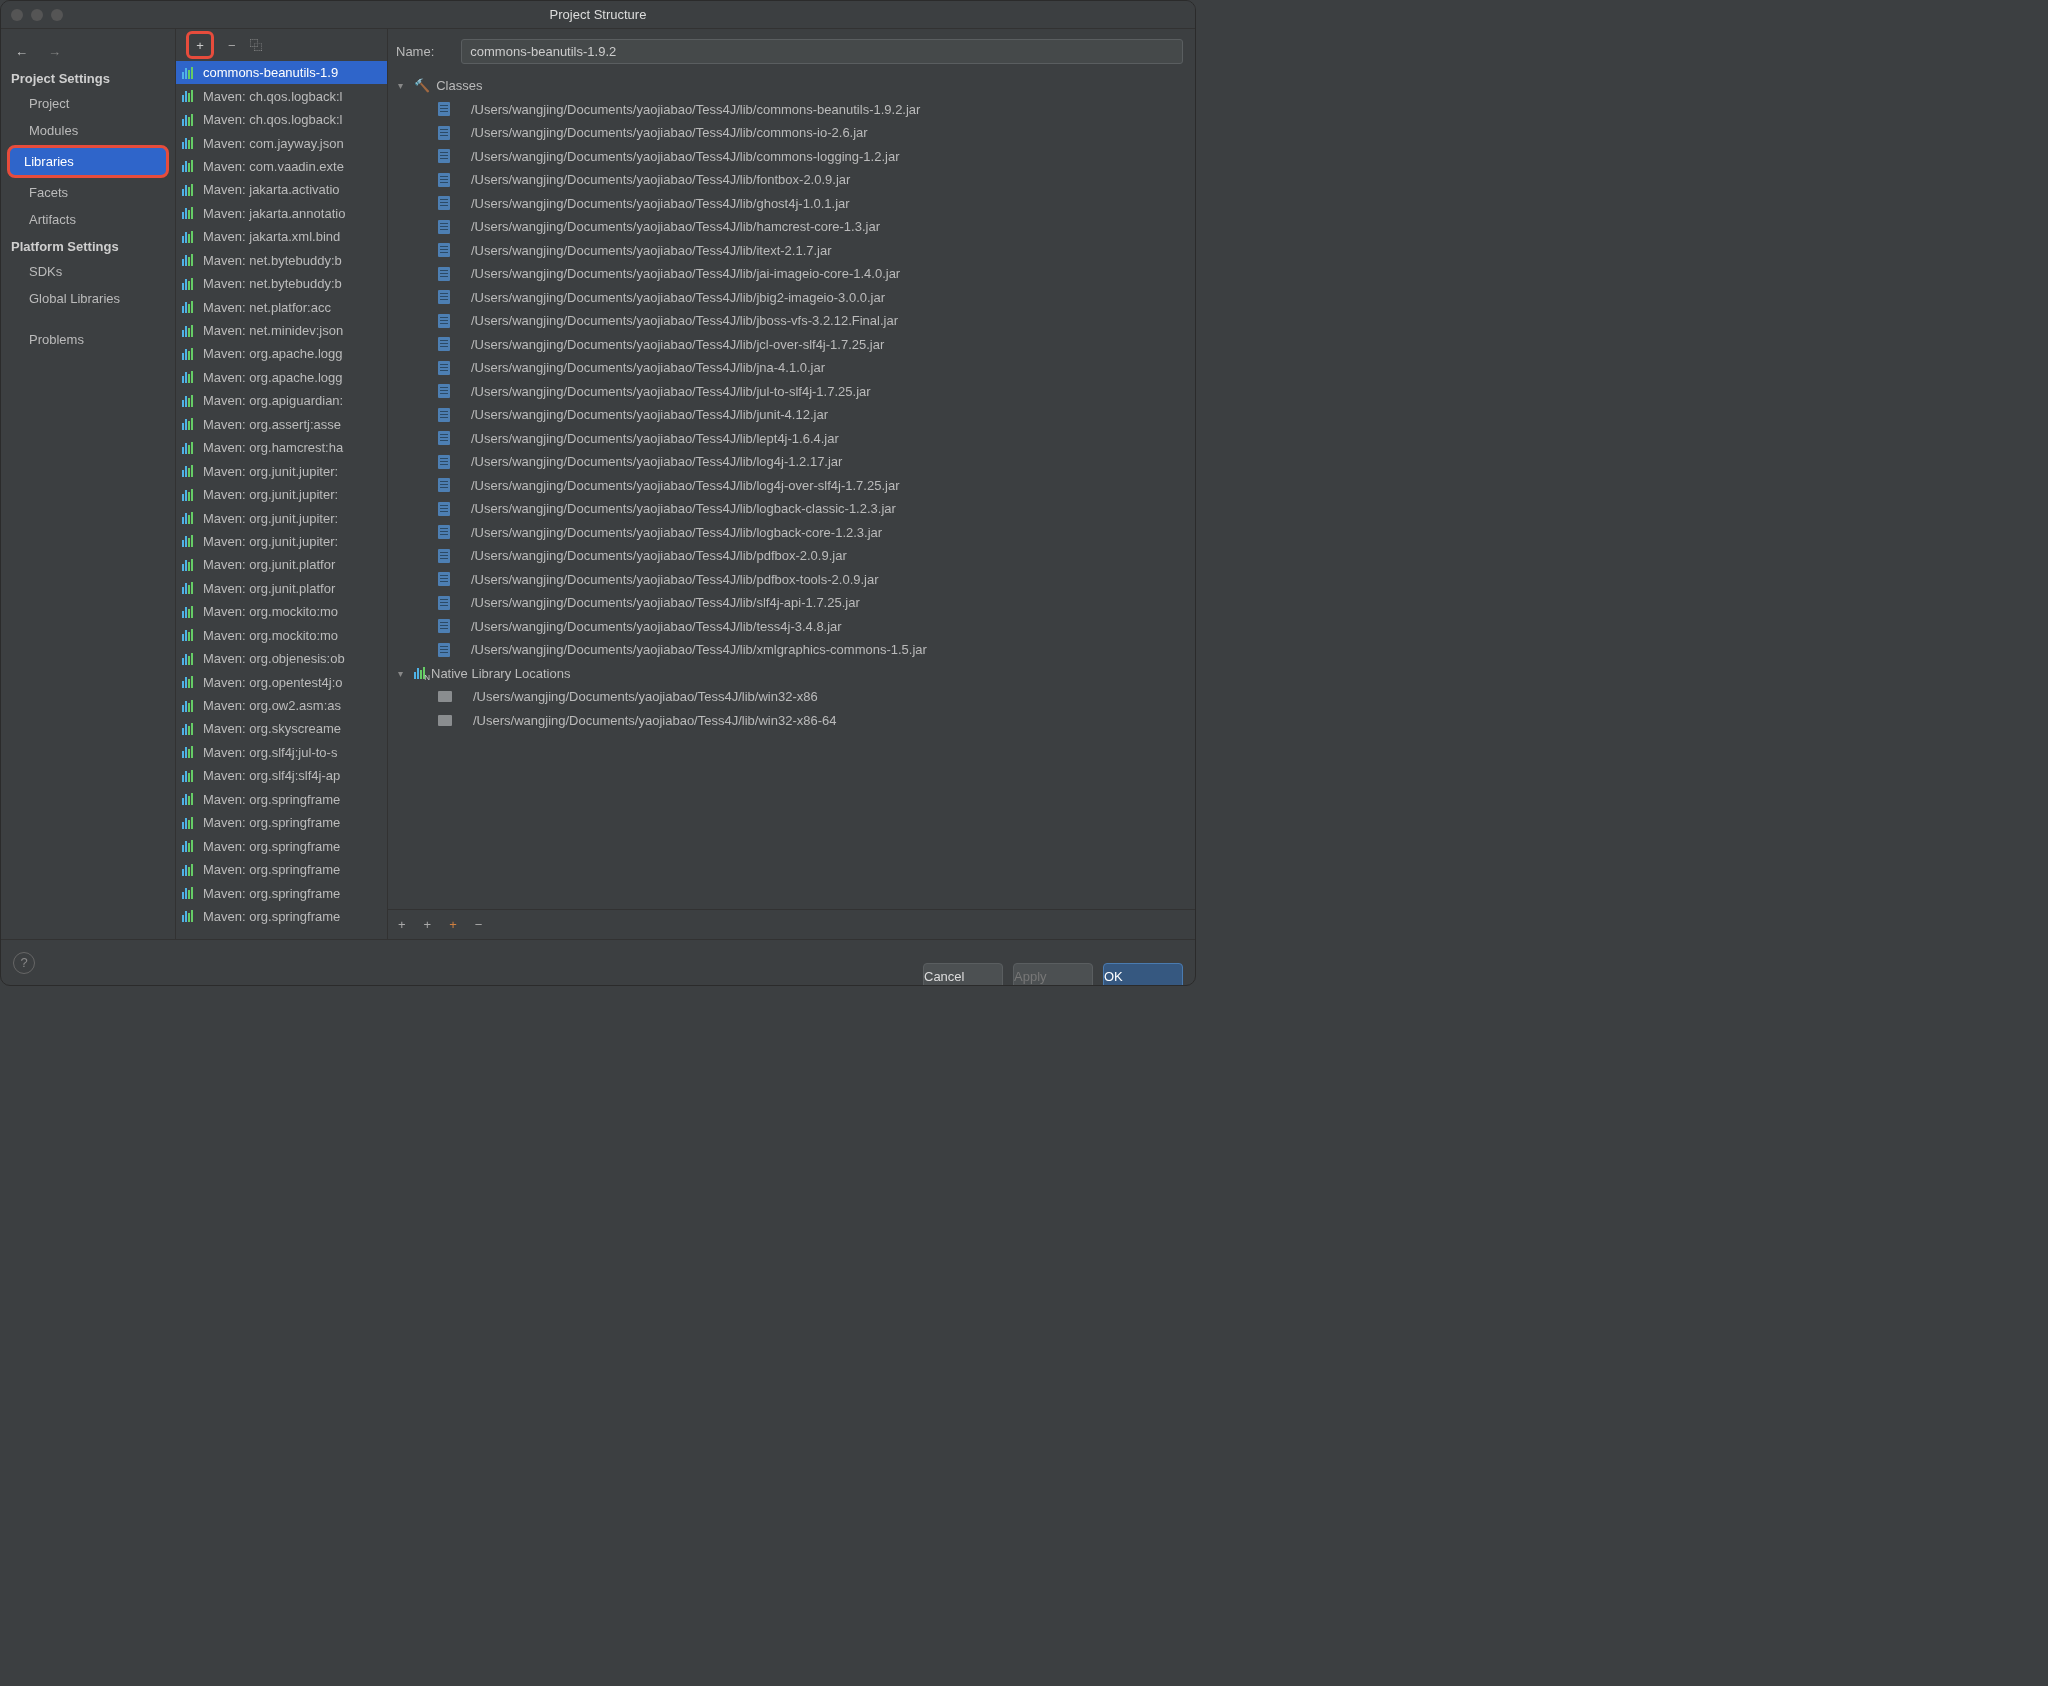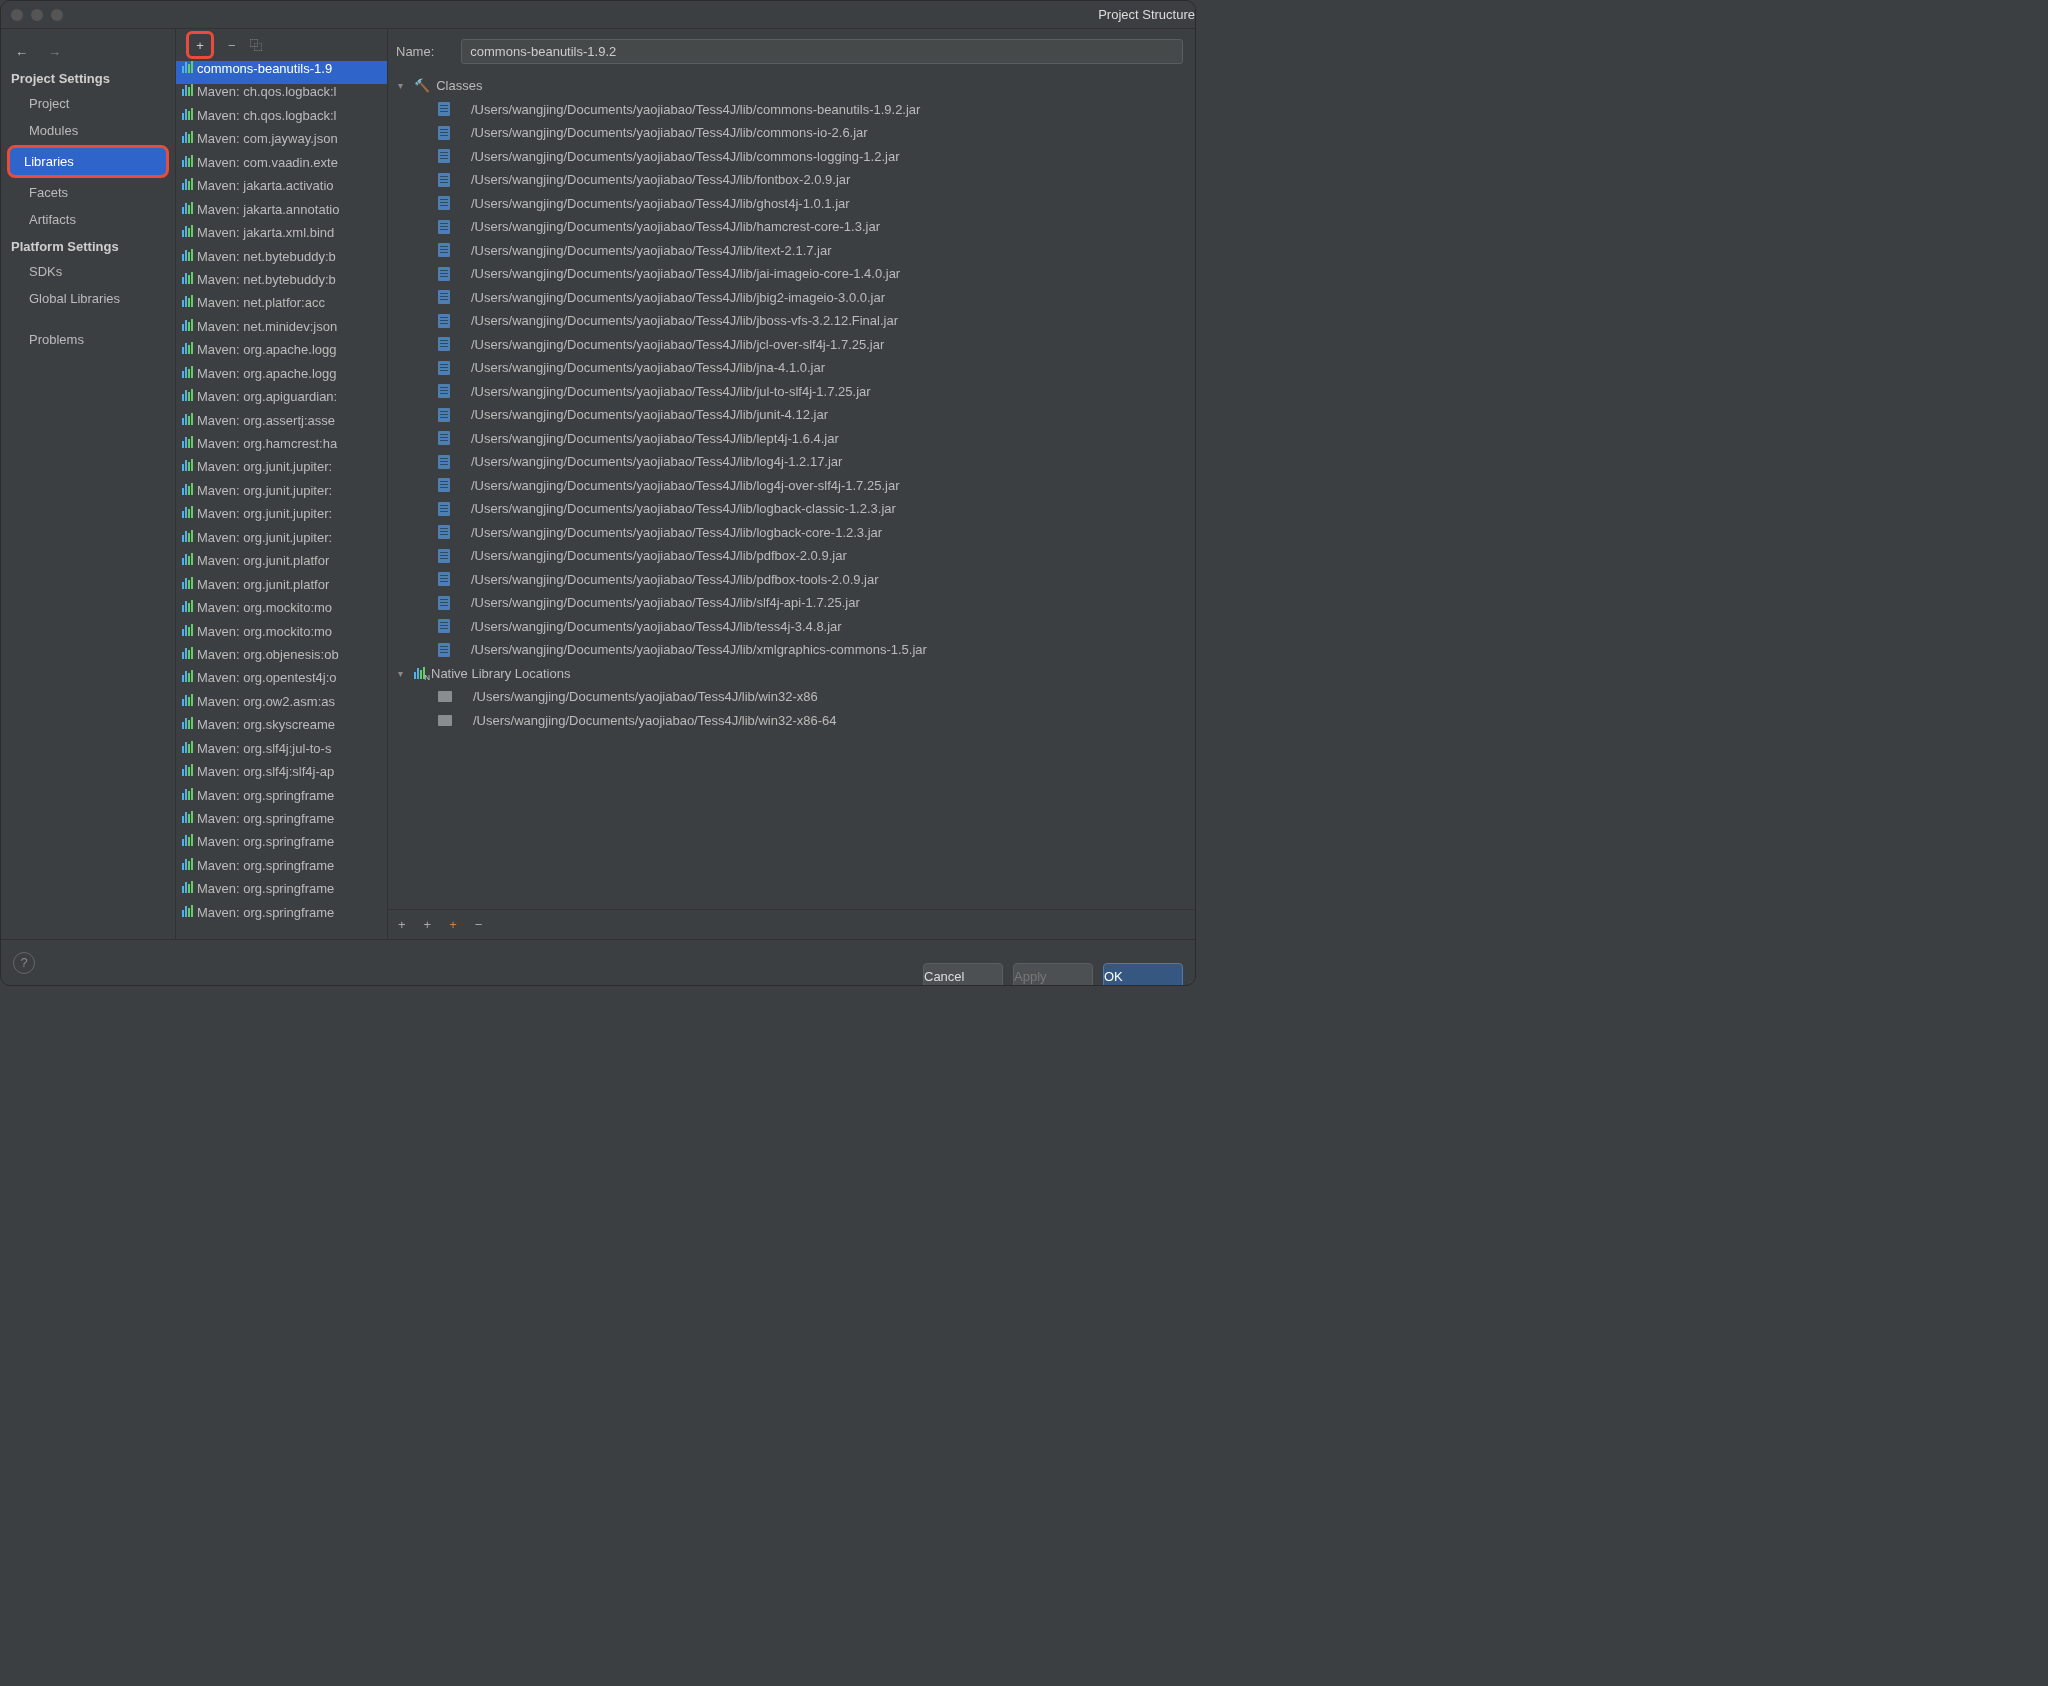--- a/index.html
+++ b/index.html
@@ -17,21 +17,21 @@
 .titlebar {
   height: 28px;
   background: #3c3f41;
   border-bottom: 1px solid #323232;
   display: flex;
   align-items: center;
   position: relative;
 }
 .traffic { display: flex; gap: 8px; padding-left: 10px; }
 .traffic .dot { width: 12px; height: 12px; border-radius: 50%; background: #555; }
-.title { position: absolute; left:0; right:0; text-align: right; color: #ddd; font-weight: 500; }
+.title { position: absolute; left:0; right:0; text-align: center; color: #ddd; font-weight: 500; }
 .main {
   display: flex;
   height: calc(100% - 28px - 46px);
 }
 .left-nav {
   width: 175px;
   background: #3c3f41;
   border-right: 1px solid #323232;
   padding-top: 8px;
 }
@@ -77,23 +77,23 @@
 .add-box {
   border: 3px solid #e74c3c;
   border-radius: 6px;
   width: 28px; height: 28px;
   display:flex; align-items:center; justify-content:center;
   color:#ccc;
 }
 .lib-list { flex:1; overflow:hidden; }
 .lib-item {
   height: 23.45px;
-  display:flex; 
+  display:flex; align-items:center;
   padding-left:6px;
-  gap:4px;
+  gap:10px;
   white-space:nowrap;
   overflow:hidden;
   color:#bbb;
 }
 .lib-item.selected { background:#2f65ca; color:#fff; }
 .lib-icon { display:inline-flex; gap:1px; align-items:flex-end; height:12px;}
 .lib-icon i { width:2px; display:inline-block;}
 .lib-icon i:nth-child(1){height:7px; background:#4fb3e7;}
 .lib-icon i:nth-child(2){height:11px; background:#4fb3e7;}
 .lib-icon i:nth-child(3){height:9px; background:#66cc66;}

